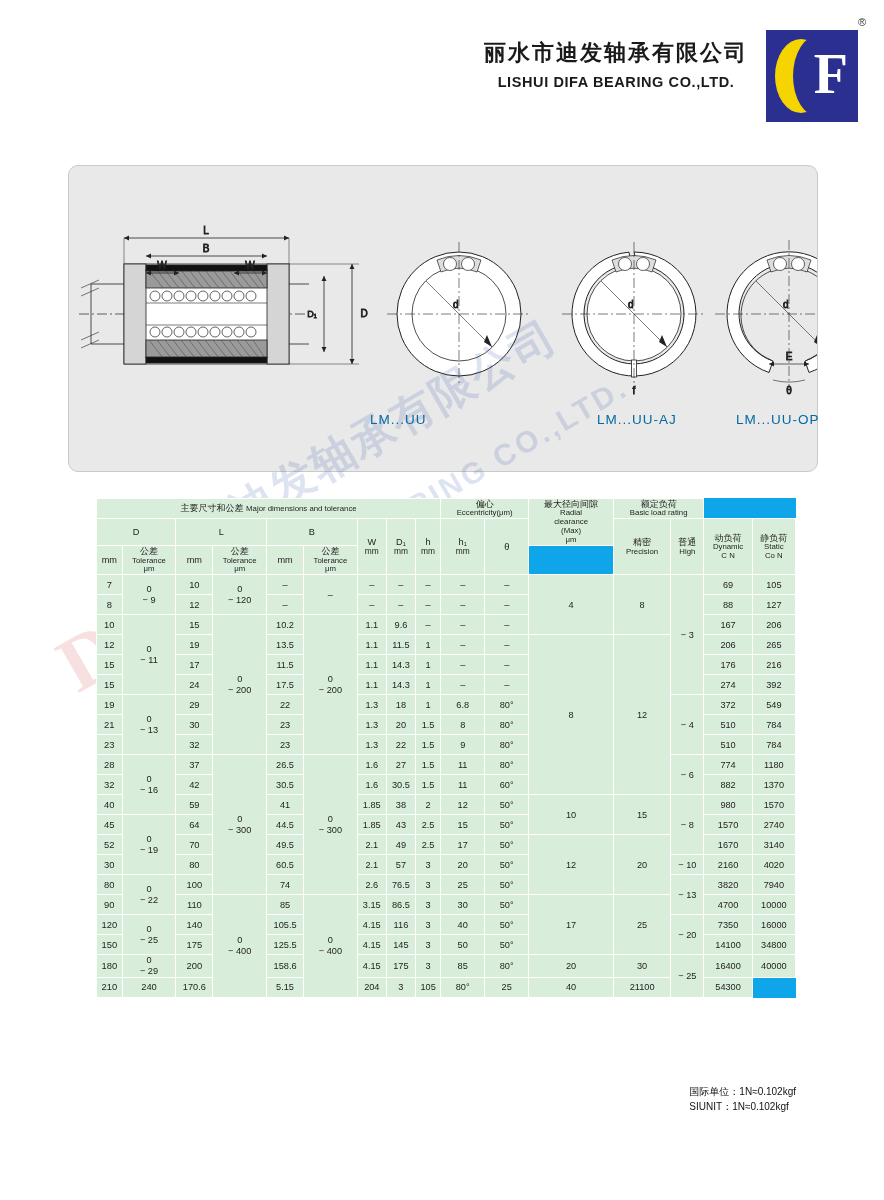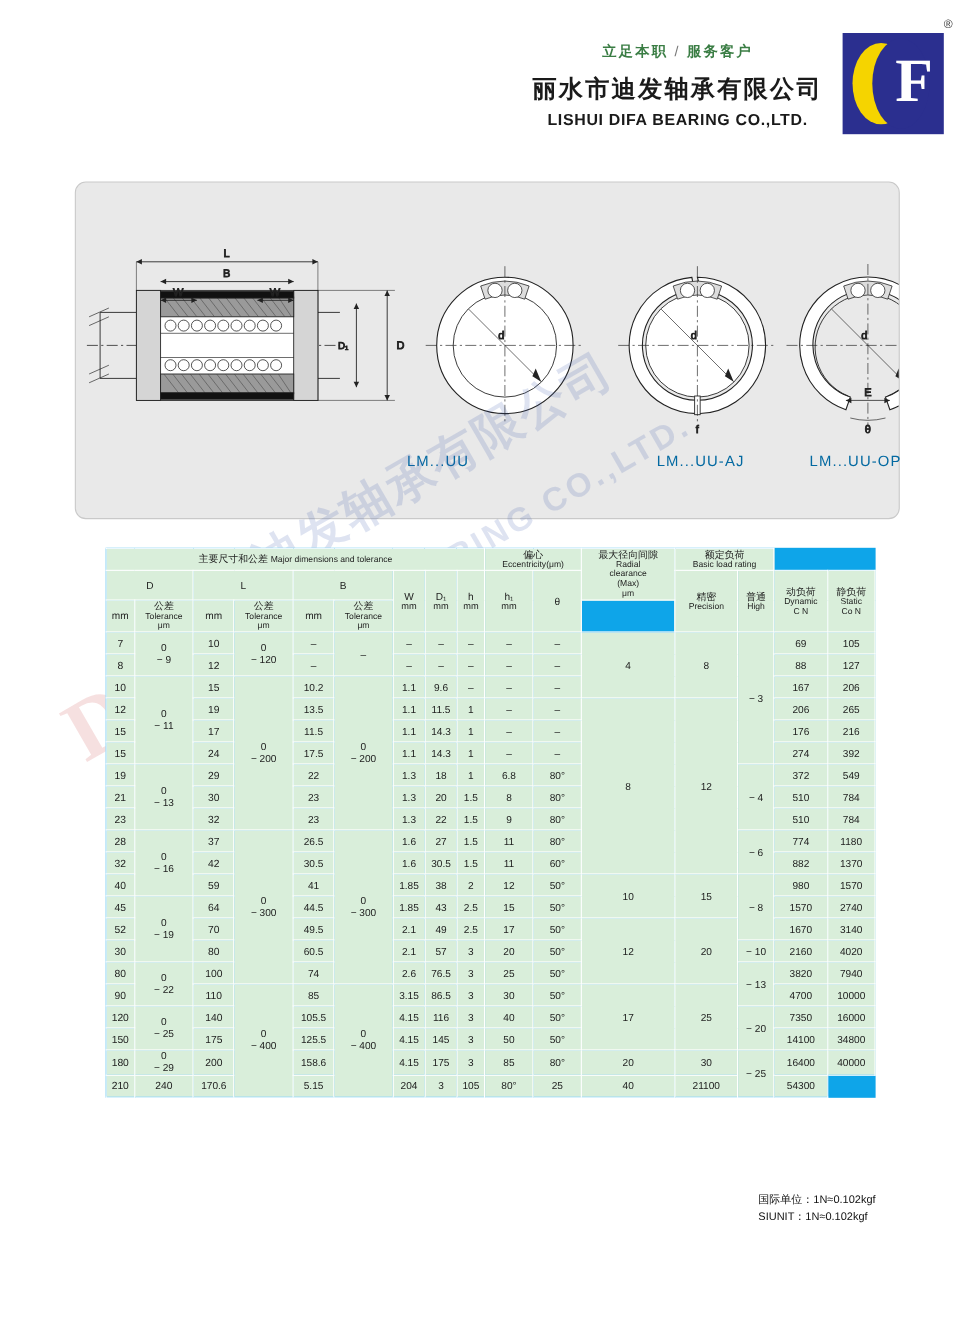--- a/index.html
+++ b/index.html
@@ -90,25 +90,20 @@
   .lbl-en{font-size:7.8px;}
 </style>
 </head>
 <body>
 
 <div class="page">
 
   <div class="header">
     <div class="brand-block">
       <div class="brand-text">
-        <div class="slogan">
-          <span>立足本职</span>
-          <span class="sep">/</span>
-          <span>服务客户</span>
-        </div>
         <div class="cn-name">丽水市迪发轴承有限公司</div>
         <div class="en-name">LISHUI DIFA BEARING CO.,LTD.</div>
       </div>
       <div class="logo-wrap">
         <div class="logo-box">
           <div class="logo-moon"></div>
           <div class="logo-f">F</div>
         </div>
         <div class="logo-r">®</div>
       </div>

